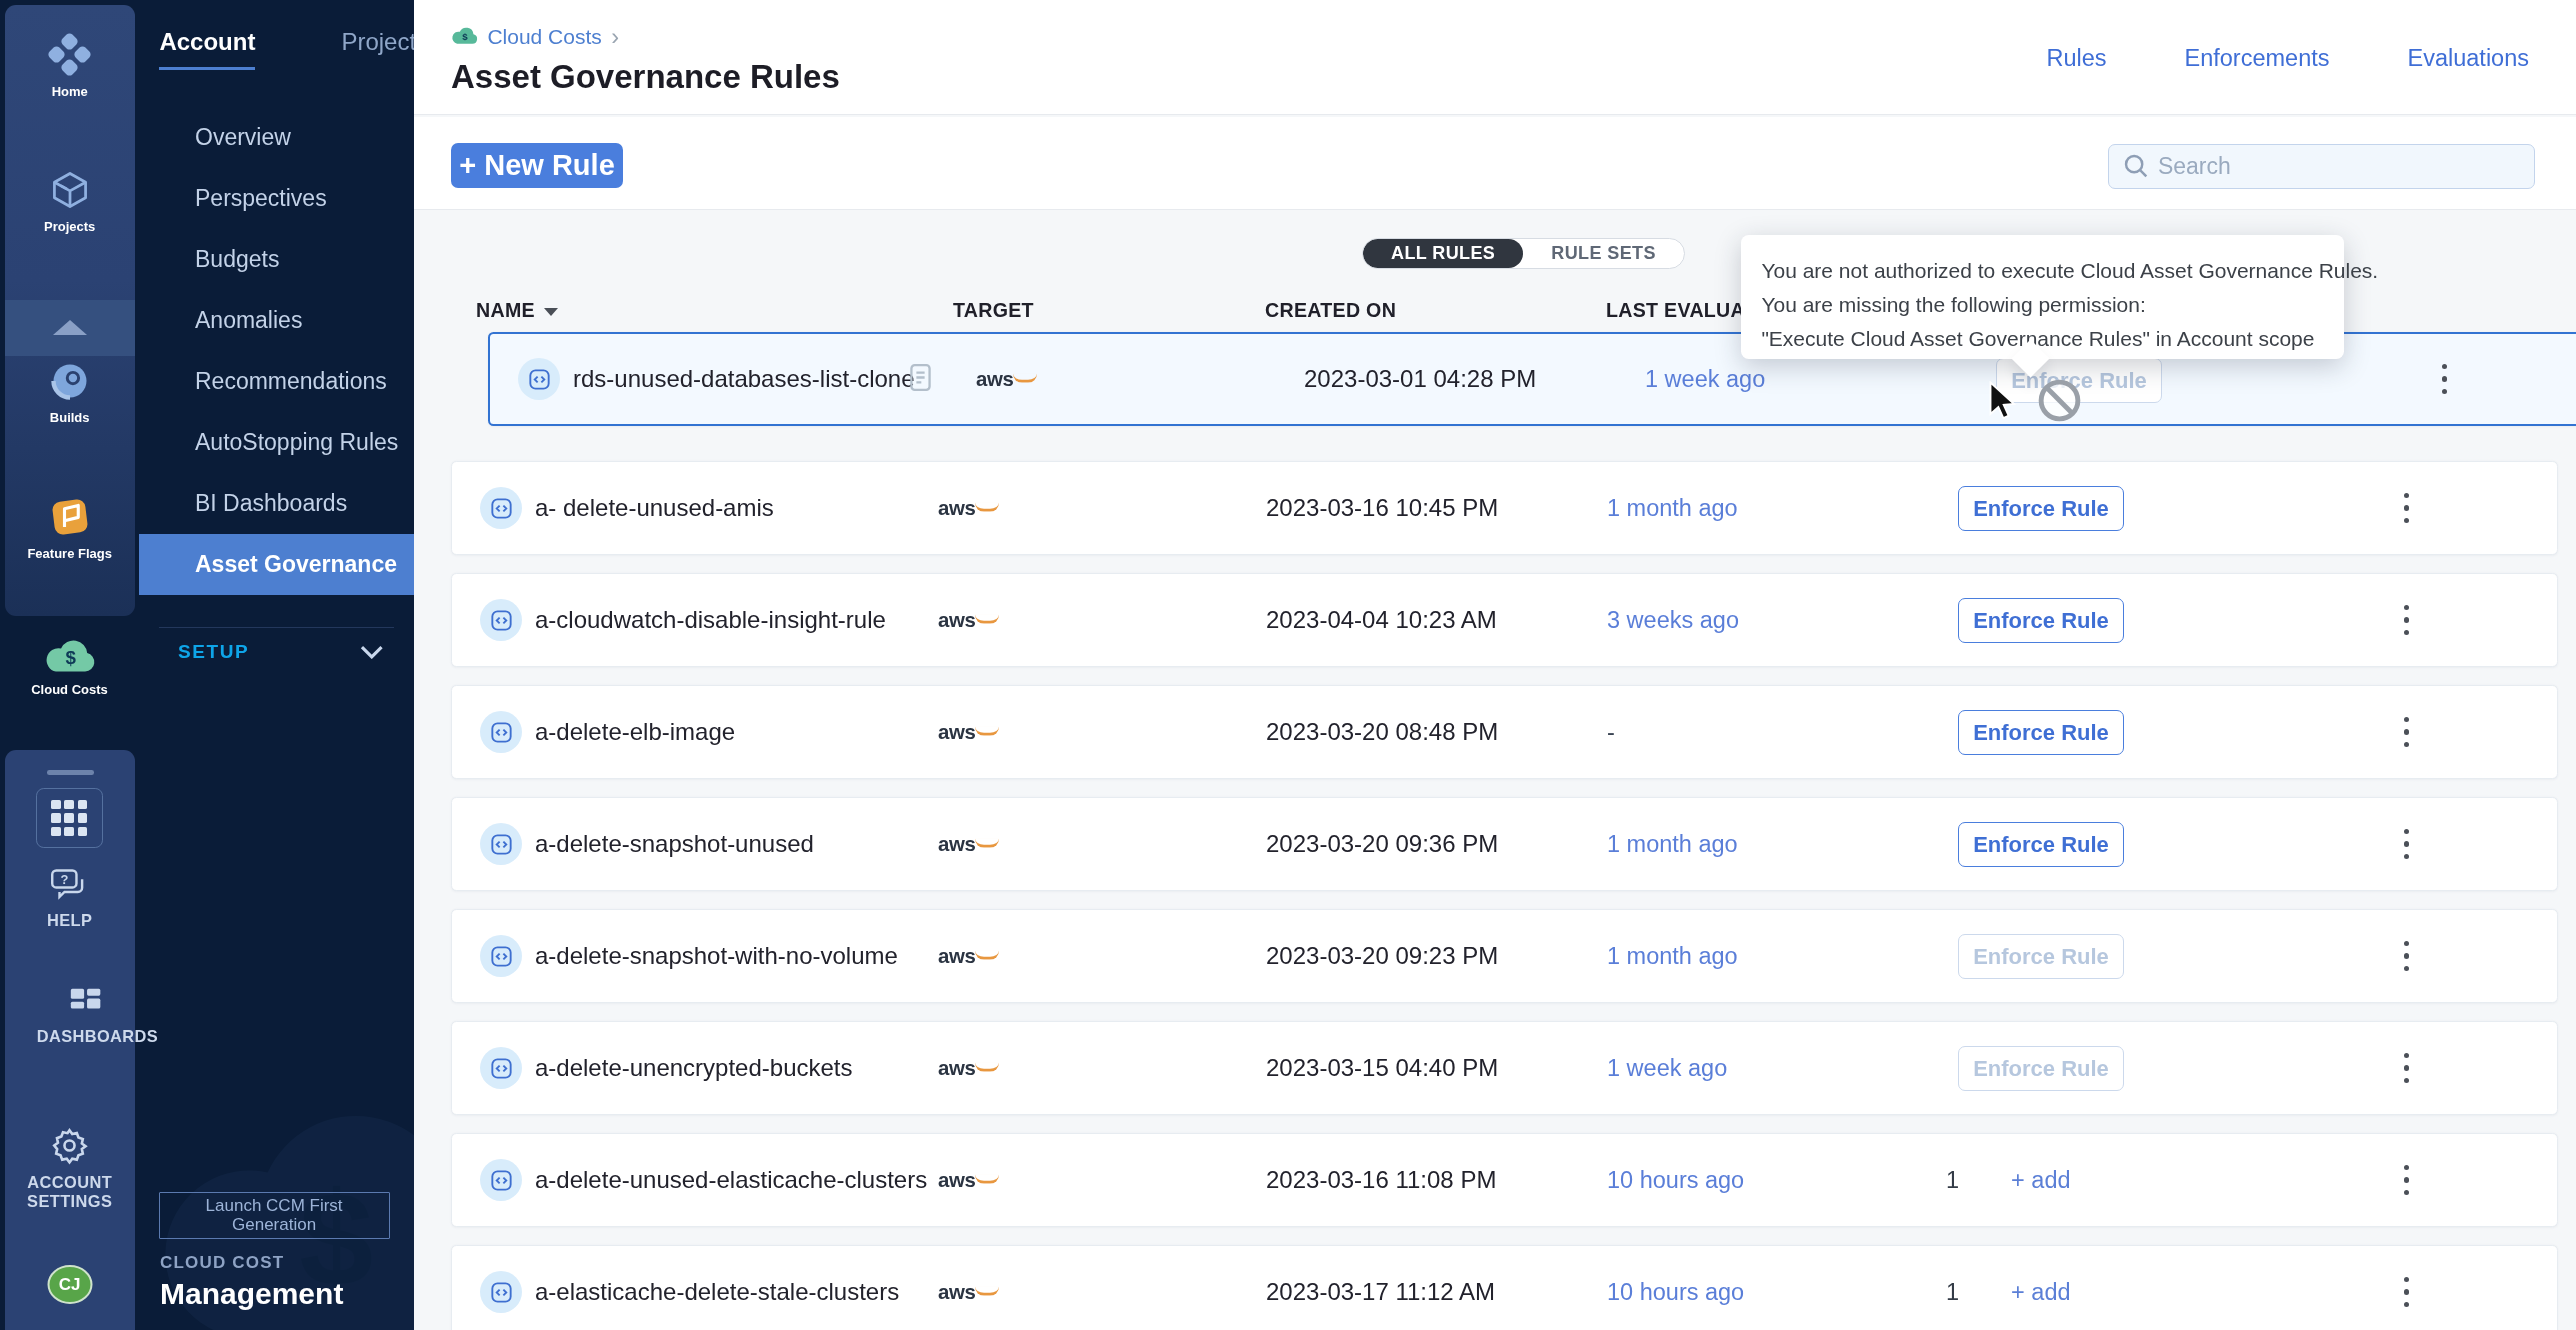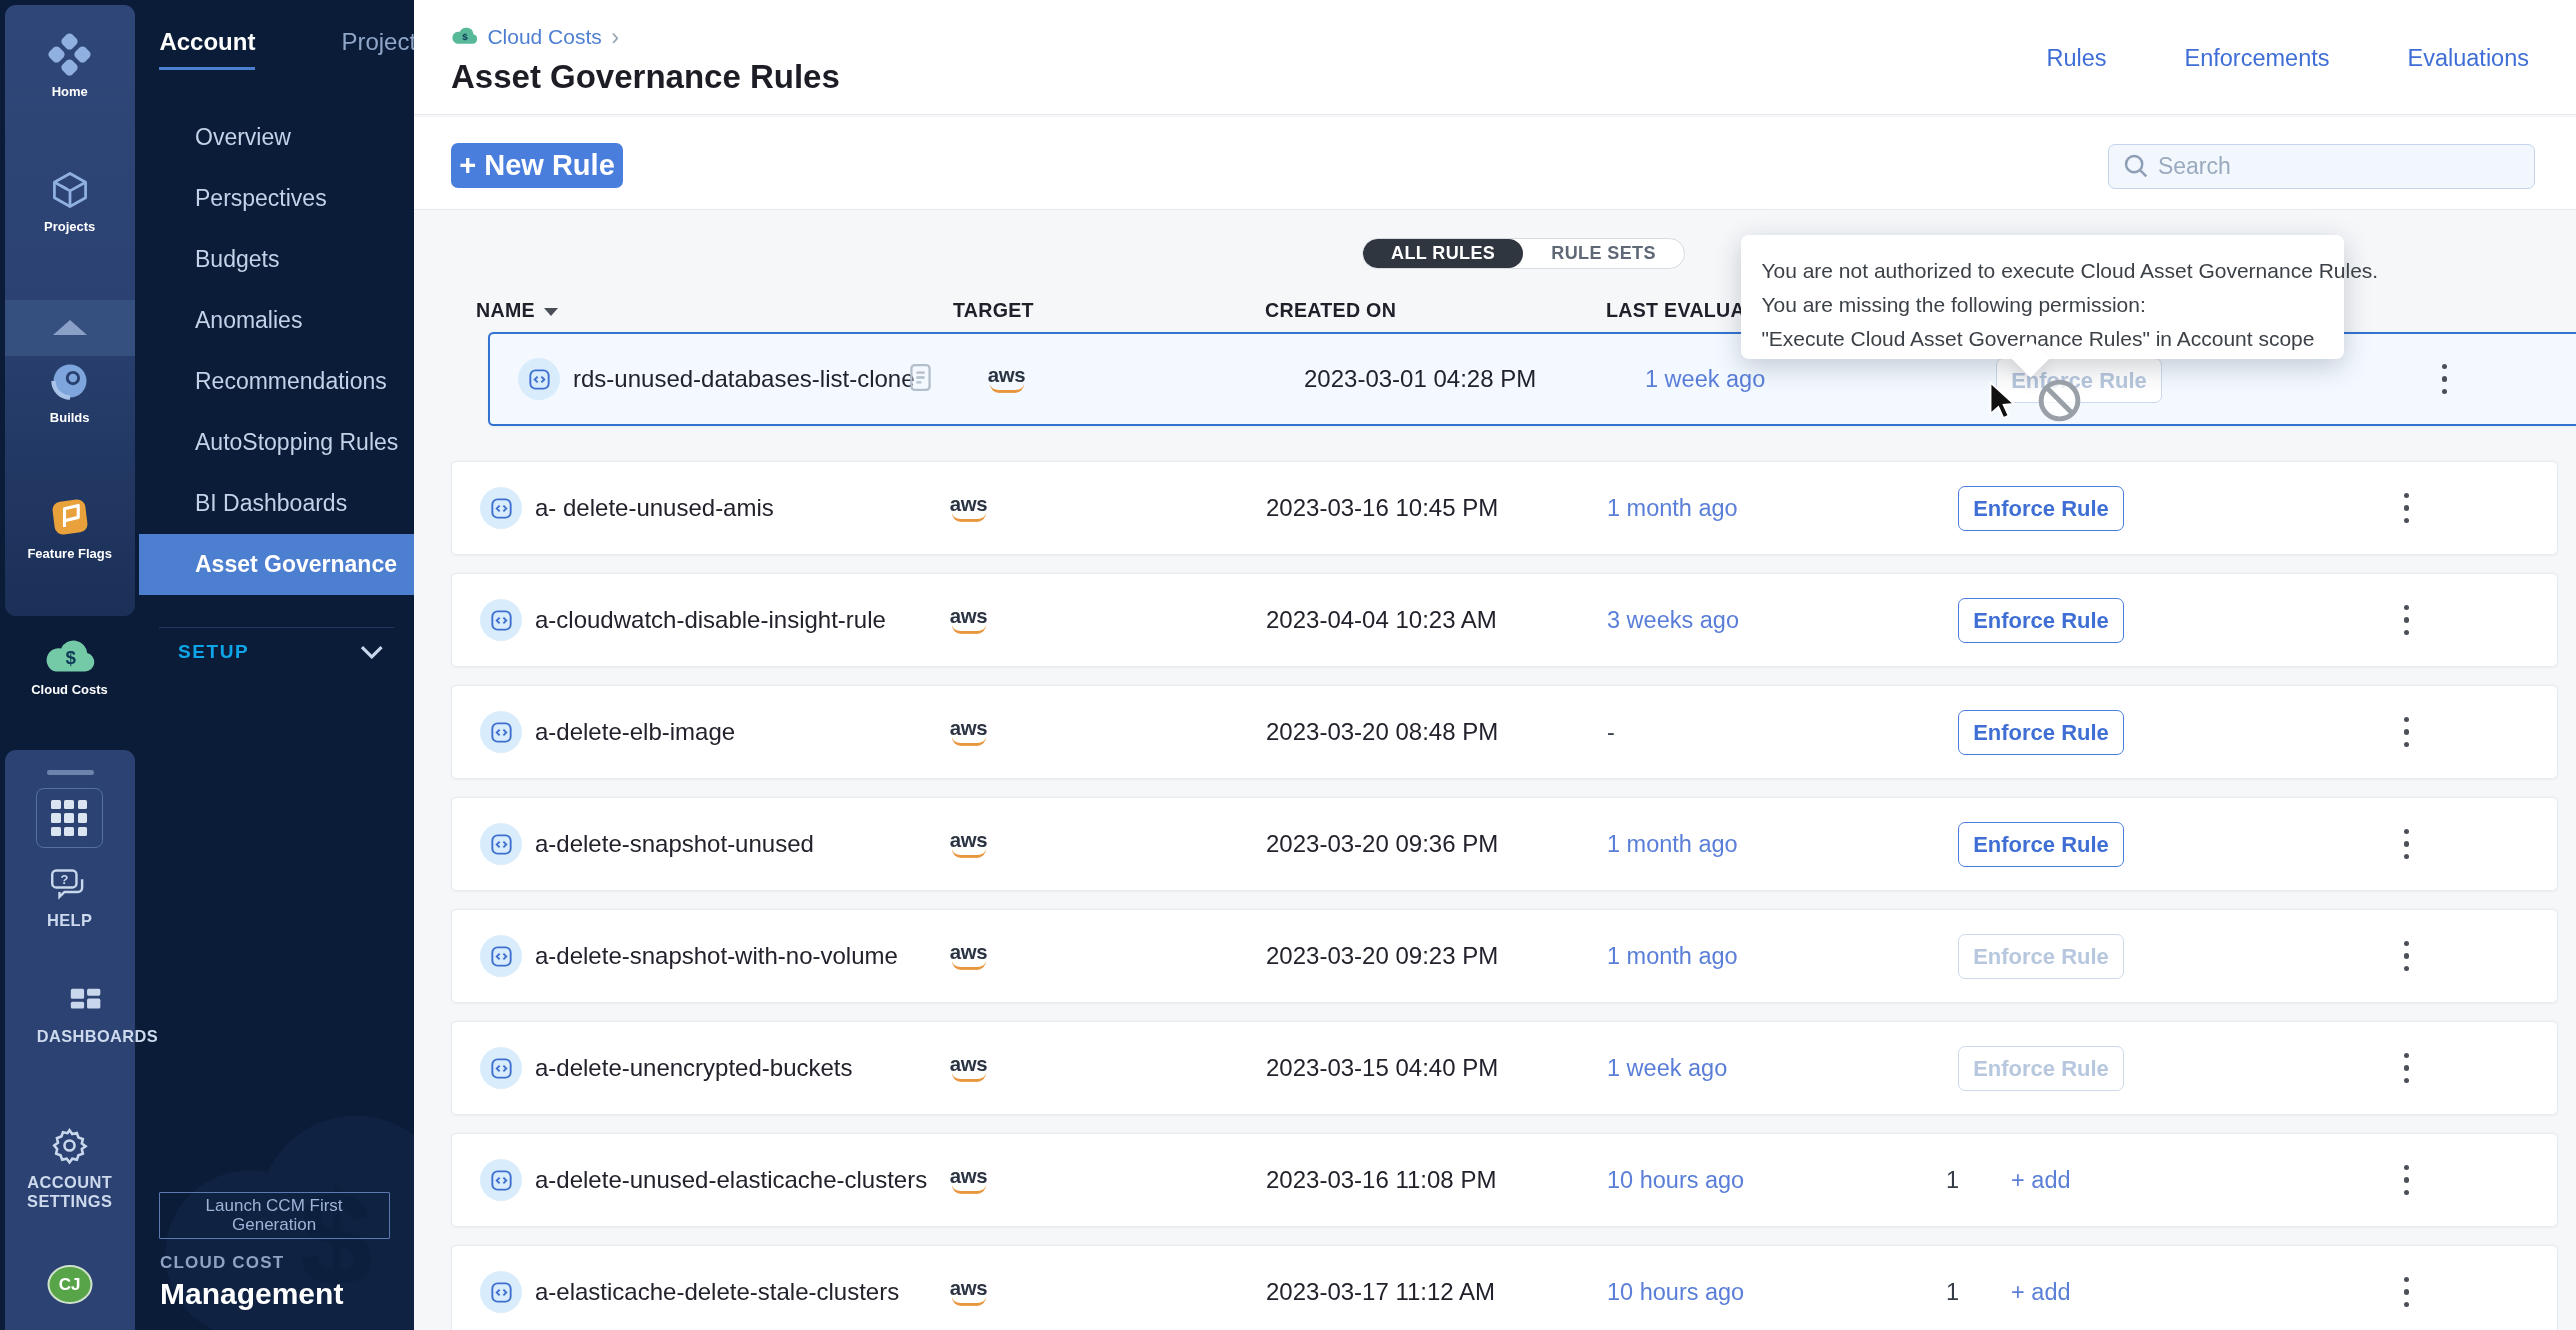--- a/index.html
+++ b/index.html
@@ -81,21 +81,21 @@
                 border-right:7px solid transparent; border-top:8.6px solid #4a4f57; vertical-align:middle; }
   #rows { position:absolute; left:0; top:0; width:100%; height:100%; }
   .row { position:absolute; left:37px; width:2107px; height:94px; background:#ffffff; border:0.8px solid #e7ecf1;
          border-radius:5.5px; box-shadow:0 0.8px 2.3px rgba(40,60,90,.05); cursor:pointer; }
   .row.selected { background:#f3f9ff; border:2.3px solid #3273d2; }
   .row .cell { position:absolute; top:50%; transform:translateY(-50%); }
   .rule-icon { left:28px; width:42px; height:42px; border-radius:50%; background:#d8ecfb;
                display:flex; align-items:center; justify-content:center; }
   .row-name { left:83px; font-size:24px; font-weight:500; color:#22222c; white-space:nowrap; }
   .copy-ic { left:417px; }
-  .aws { left:486px; width:61px; display:flex; flex-direction:column; align-items:center; }
+  .aws { left:486px; width:61px; display:flex; flex-direction:row; align-items:center; }
   .aws b { font-size:20.4px; font-weight:700; color:#2b3442; letter-spacing:-0.4px; line-height:1; }
   .aws .smile { width:34px; height:9.4px; border-bottom:3.1px solid #e8973f; border-radius:0 0 17px 17px; margin-top:-1.6px; }
   .created { left:814px; font-size:24px; color:#22222c; }
   .lasteval { left:1155px; font-size:23.5px; color:#5a7ed8; }
   .lasteval.muted { color:#3a4453; }
   .enforce-btn { position:absolute; left:1506px; top:24px; width:166px; height:45px; background:#ffffff;
                  border:1.6px solid #4a7edd; border-radius:7px; color:#3f6fd4; font-size:22px; font-weight:600; cursor:pointer; }
   .enforce-btn.disabled { border-color:#ccd9ec; color:#b6c7de; cursor:default; }
   .enf-count { left:1494px; display:flex; align-items:center; gap:52px; }
   .count-num { font-size:23.5px; color:#333b46; }

